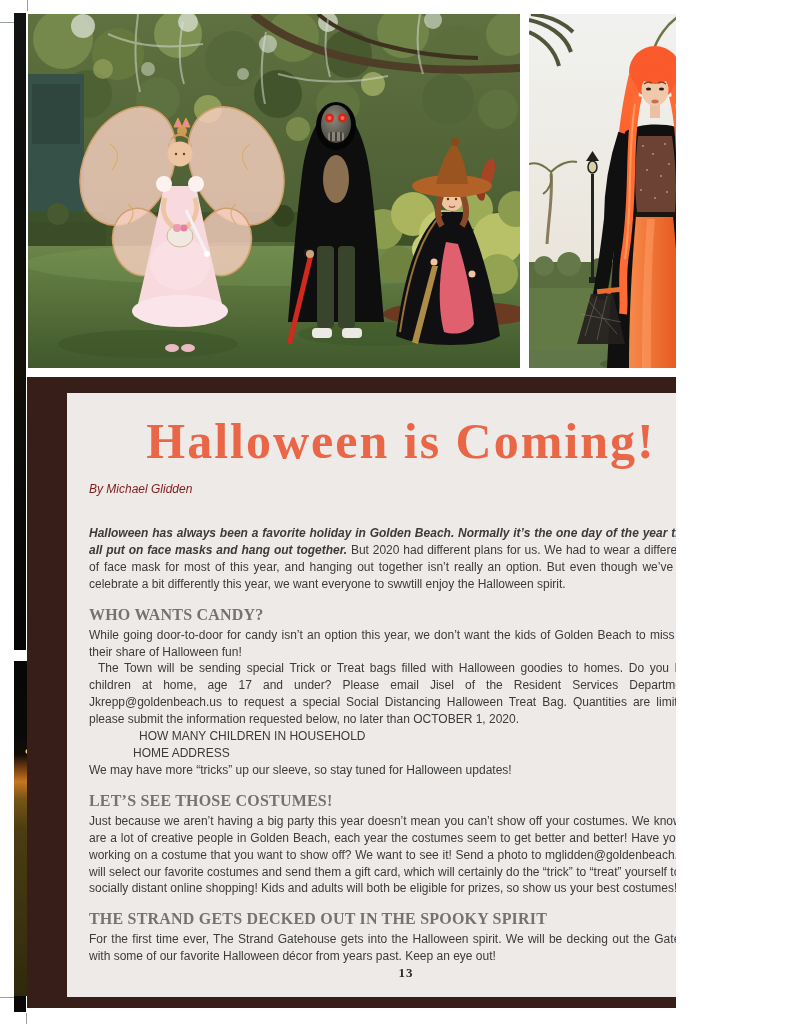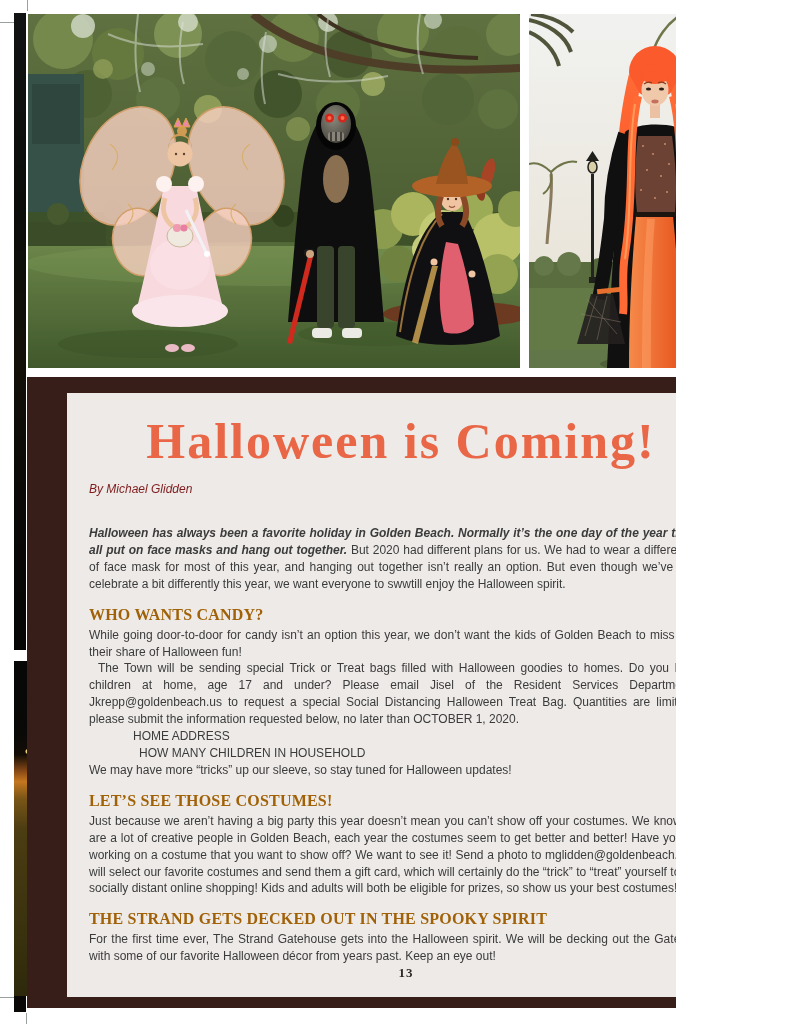--- a/index.html
+++ b/index.html
@@ -45,21 +45,21 @@
   .title {
     margin:6px 0 0; text-align:center;
     font-family:"Liberation Serif","DejaVu Serif",serif; font-weight:700;
     font-size:50px; line-height:1.04; letter-spacing:2px; color:#e96747;
   }
   .byline { margin:15px 0 0; font-style:italic; font-size:12px; color:#7f1d1d; }
   .intro { margin:29px 0 0; font-size:12px; line-height:16.9px; color:#3b3b3b; text-align:justify; }
   .intro .lead { font-weight:700; font-style:italic; }
   .sec-h {
     margin:13px 0 3px; font-family:"Liberation Serif","DejaVu Serif",serif;
-    font-weight:700; font-size:16px; letter-spacing:0.2px; color:#a16207;
+    font-weight:700; font-size:16px; letter-spacing:0.2px; color:#737373;
   }
   .body-p { margin:0; font-size:12px; line-height:16.9px; color:#3b3b3b; text-align:justify; }
   .indent { text-indent:9px; }
   .req-line { font-size:12px; line-height:16.9px; color:#3b3b3b; }
   .req-1 { padding-left:44px; }
   .req-2 { padding-left:50px; }
   .pagenum {
     position:absolute; left:0; right:0; bottom:16px; text-align:center;
     font-family:"Liberation Serif","DejaVu Serif",serif; font-weight:700;
     font-size:13px; letter-spacing:1px; color:#2e2724;margin-left:10px;
@@ -406,22 +406,22 @@
 
   <div class="card">
     <h1 class="title">Halloween is Coming!</h1>
     <div class="byline">By Michael Glidden</div>
 
     <p class="intro"><span class="lead">Halloween has always been a favorite holiday in Golden Beach.  Normally it’s the one day of the year that we all put on face masks and hang out together.</span><span> But 2020 had different plans for us.  We had to wear a different kind of face mask for most of this year, and hanging out together isn’t really an option.  But even though we’ve had to celebrate a bit differently this year, we want everyone to swwtill enjoy the Halloween spirit.</span></p>
 
     <h2 class="sec-h">WHO WANTS CANDY?</h2>
     <p class="body-p">While going door-to-door for candy isn’t an option this year, we don’t want the kids of Golden Beach to miss out on their share of Halloween fun!</p>
     <p class="body-p indent">The Town will be sending special Trick or Treat bags filled with Halloween goodies to homes. Do you have a children at home, age 17 and under? Please email Jisel of the Resident Services Department at Jkrepp@goldenbeach.us to request a special Social Distancing Halloween Treat Bag. Quantities are limited, so please submit the information requested below, no later than OCTOBER 1, 2020.</p>
+    <div class="req-line req-2">HOW MANY CHILDREN IN HOUSEHOLD</div>
     <div class="req-line req-1">HOME ADDRESS</div>
-    <div class="req-line req-2">HOW MANY CHILDREN IN HOUSEHOLD</div>
     <p class="body-p">We may have more “tricks” up our sleeve, so stay tuned for Halloween updates!</p>
 
     <h2 class="sec-h">LET’S SEE THOSE COSTUMES!</h2>
     <p class="body-p">Just because we aren’t having a big party this year doesn’t mean you can’t show off your costumes.  We know there are a lot of creative people in Golden Beach, each year the costumes seem to get better and better! Have you been working on a costume that you want to show off?  We want to see it!  Send a photo to mglidden@goldenbeach.us, we will select our favorite costumes and send them a gift card, which will certainly do the “trick” to “treat” yourself to some socially distant online shopping!  Kids and adults will both be eligible for prizes, so show us your best costumes!</p>
 
     <h2 class="sec-h">THE STRAND GETS DECKED OUT IN THE SPOOKY SPIRIT</h2>
     <p class="body-p">For the first time ever, The Strand Gatehouse gets into the Halloween spirit.  We will be decking out the Gatehouse with some of our favorite Halloween décor from years past.  Keep an eye out!</p>
 
     <div class="pagenum">13</div>
   </div>

